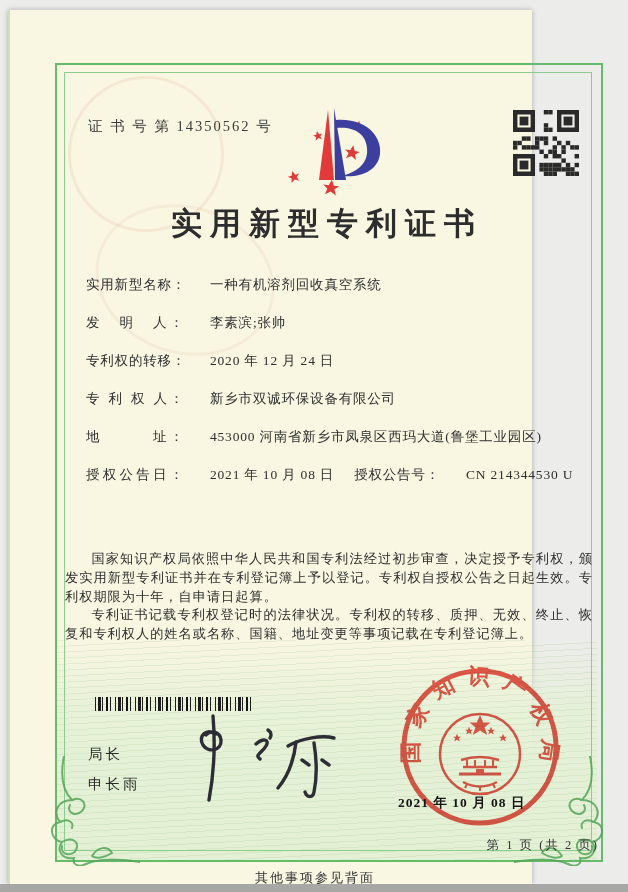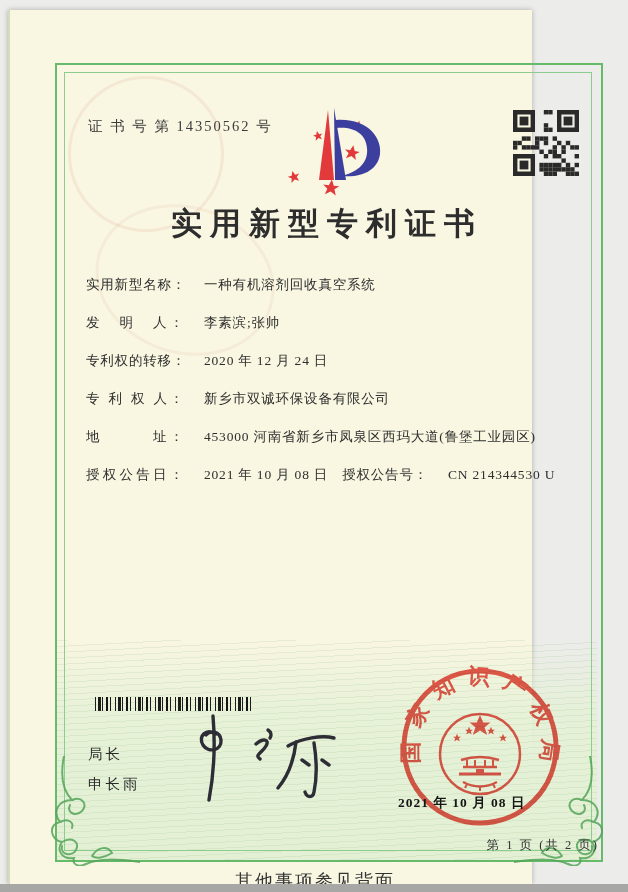--- a/index.html
+++ b/index.html
@@ -21,37 +21,37 @@
   .b-inner{position:absolute;left:56px;top:62px;width:526px;height:777px;border:1px solid #8ccc8e;}
   .ornament{position:absolute;width:92px;height:110px;color:#55a55a;}
   .ornament.left{left:40px;top:746px;}
   .ornament.right{left:506px;top:746px;transform:scaleX(-1);}
   .cert-no{position:absolute;left:80px;top:107px;font-size:14.5px;letter-spacing:2px;color:#3c3c3c;}
   .logo{position:absolute;left:262px;top:86px;width:130px;height:108px;}
   .qr{position:absolute;left:505px;top:100px;width:66px;height:66px;}
   .title{position:absolute;left:47px;top:193px;width:544px;text-align:center;
          font-size:31px;font-weight:600;letter-spacing:8px;color:#2d2d2d;}
   .fields{position:absolute;left:78px;top:256px;width:482px;}
-  .f-row{height:38px;display:flex;align-items:center;font-size:13.5px;color:#2f2f2f;letter-spacing:.8px;white-space:nowrap;}
+  .f-row{height:38px;display:flex;align-items:center;font-size:13.5px;color:#2f2f2f;letter-spacing:.8px;white-space:nowrap;gap:6px;}
   .f-label{display:inline-block;width:98px;flex:none;text-align:justify;text-align-last:justify;}
   .f-value{margin-left:20px;}
   .f-label.g2{width:auto;text-align-last:auto;margin-left:14px;font-family:Liberation Mono, monospace;}
   .paras{position:absolute;left:57px;top:540px;width:528px;font-size:13.2px;line-height:18.8px;
          color:#2e2e2e;letter-spacing:1px;text-align:justify;}
   .paras p{margin:0;text-indent:2em;}
   .barcode{position:absolute;left:87px;top:687px;width:158px;height:14px;
       background:repeating-linear-gradient(90deg,#1c1c1c 0 1.5px,transparent 1.5px 3.5px,
       #1c1c1c 3.5px 6px,transparent 6px 7px,#1c1c1c 7px 8px,transparent 8px 11.5px,
       #151515 11.5px 13px,transparent 13px 15px,#1c1c1c 15px 16.5px,transparent 16.5px 20px);}
   .director{position:absolute;left:80px;top:729px;font-size:14.5px;line-height:30px;letter-spacing:3px;color:#2a2a2a;}
   .signature{position:absolute;left:168px;top:700px;width:180px;height:100px;}
   .seal{position:absolute;left:387px;top:652px;width:170px;height:170px;mix-blend-mode:multiply;opacity:.92;}
   .seal-date{position:absolute;left:390px;top:784px;font-size:13.5px;font-weight:600;letter-spacing:1px;color:#161616;}
   .page-info{position:absolute;left:47px;top:827px;width:544px;text-align:right;font-size:12.5px;letter-spacing:2px;color:#333;}
-  .back-note{position:absolute;left:0;top:859px;width:614px;text-align:center;font-size:18px;letter-spacing:2px;color:#333;}
+  .back-note{position:absolute;left:0;top:859px;width:614px;text-align:center;font-size:13px;letter-spacing:2px;color:#333;}
 </style>
 </head>
 <body>
 
 <div class="paper">
 
   <div class="watermark wm1"></div>
   <div class="watermark wm2"></div>
 
   <div class="green-zone"></div>
@@ -193,20 +193,24 @@
       <span class="f-value">453000 河南省新乡市凤泉区西玛大道(鲁堡工业园区)</span>
     </div>
     <div class="f-row">
       <span class="f-label">授权公告日：</span>
       <span class="f-value">2021 年 10 月 08 日</span>
       <span class="f-label g2">授权公告号：</span>
       <span class="f-value">CN 214344530 U</span>
     </div>
   </div>
 
+  <div class="paras">
+    <p>国家知识产权局依照中华人民共和国专利法经过初步审查，决定授予专利权，颁发实用新型专利证书并在专利登记簿上予以登记。专利权自授权公告之日起生效。专利权期限为十年，自申请日起算。</p>
+    <p>专利证书记载专利权登记时的法律状况。专利权的转移、质押、无效、终止、恢复和专利权人的姓名或名称、国籍、地址变更等事项记载在专利登记簿上。</p>
+  </div>
 
   <div class="barcode"></div>
 
   <div class="director">
     <div>局长</div>
     <div>申长雨</div>
   </div>
 
   <svg class="signature" viewBox="0 0 180 100">
     <g stroke="#2d2d36" stroke-width="3.4" fill="none" stroke-linecap="round" stroke-linejoin="round">

